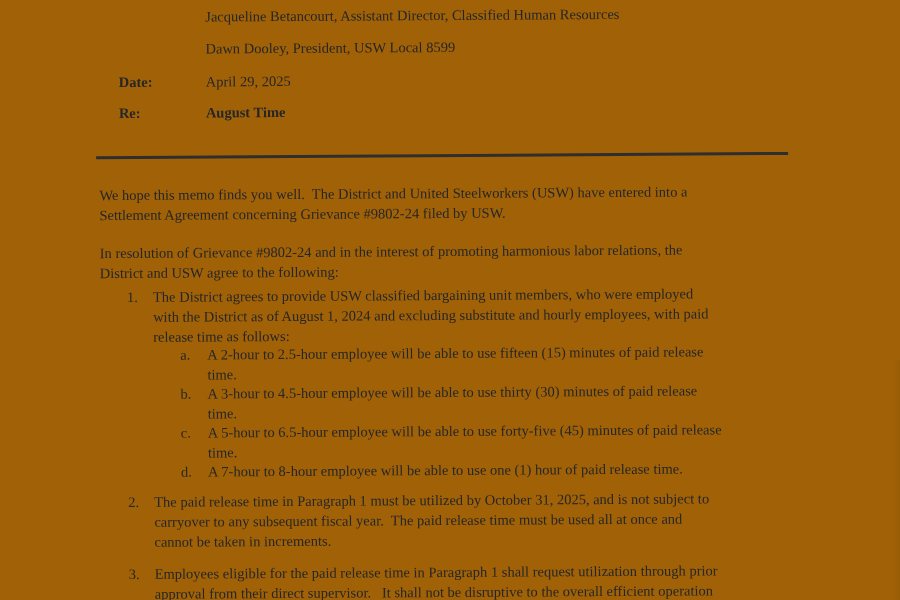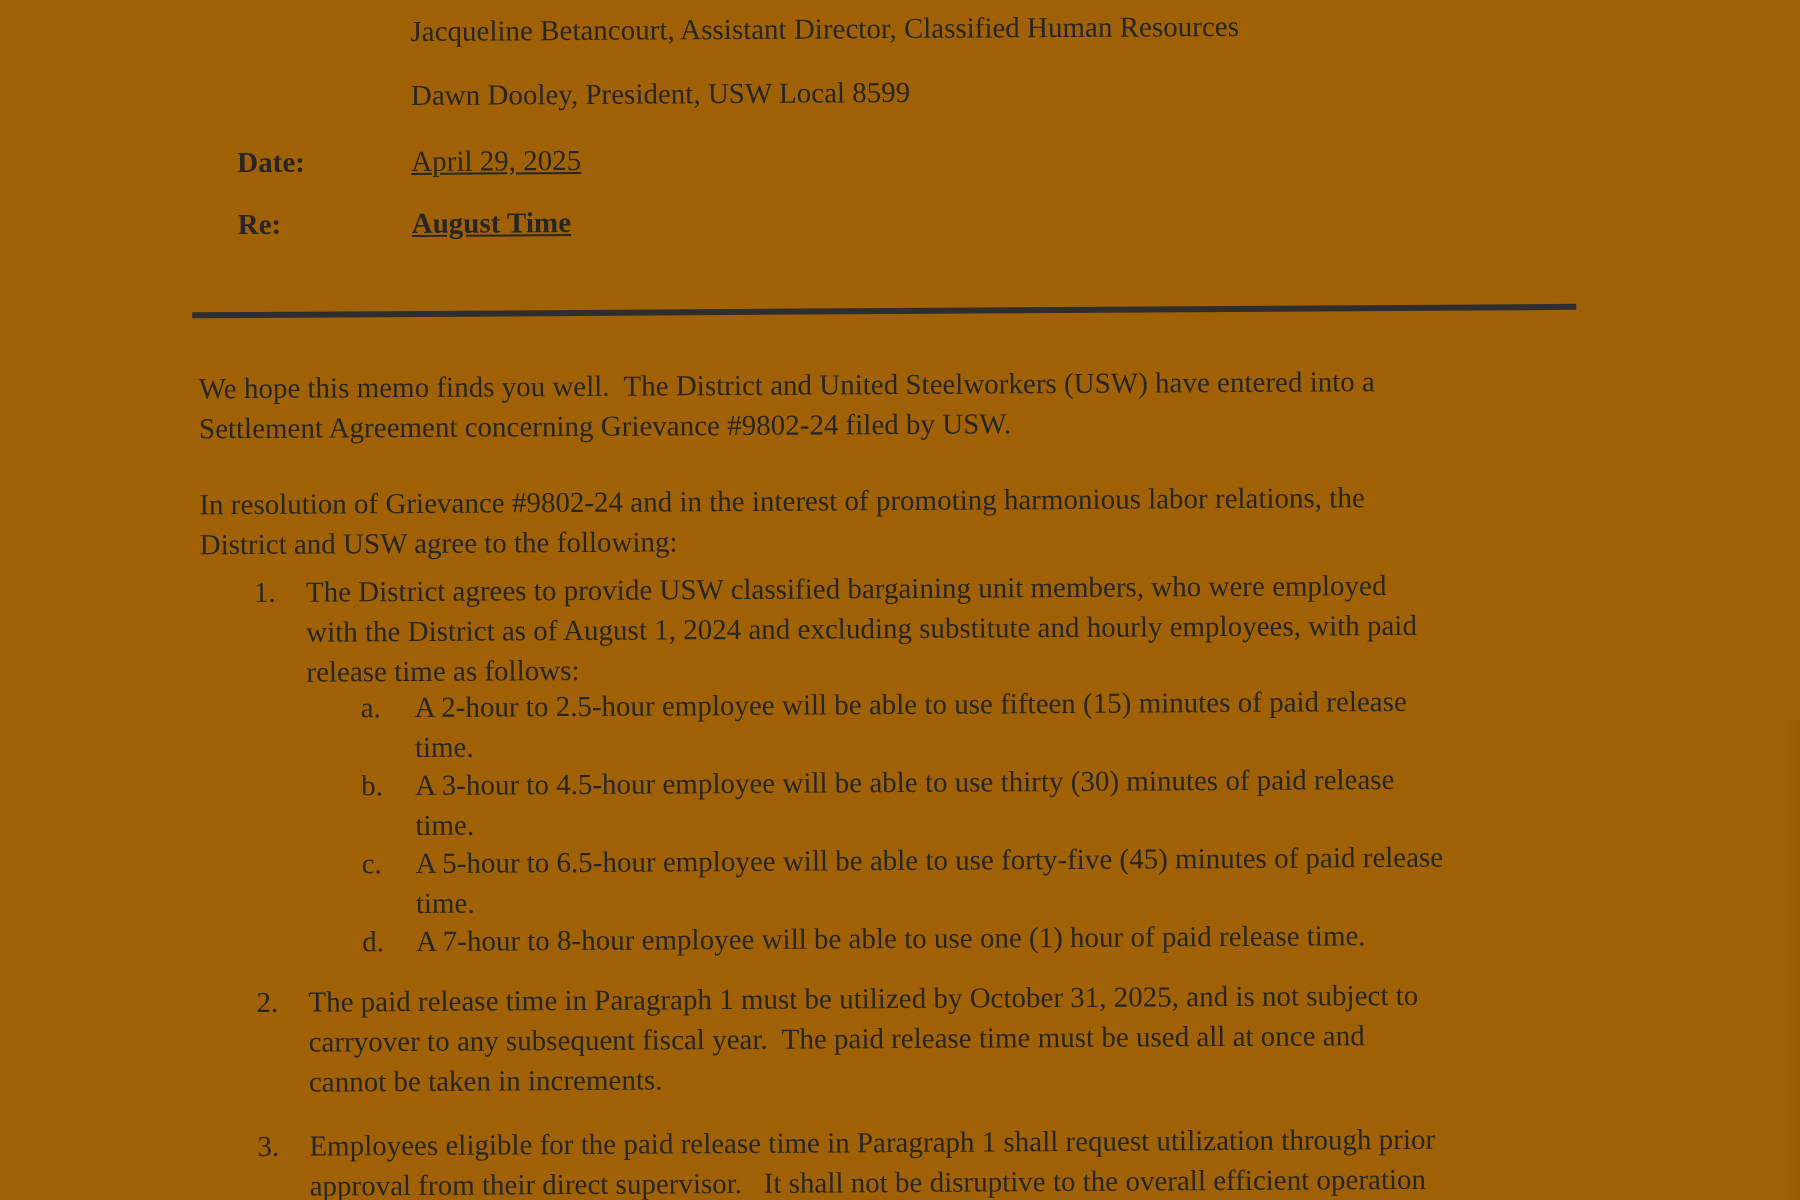--- a/index.html
+++ b/index.html
@@ -42,21 +42,20 @@
     left: 103px;
     font-weight: bold;
     font-size: 14.5px;
     margin-left: 17px;
   }
   .hvalue {
     position: absolute;
     left: 207px;
     font-size: 14.5px;
     white-space: nowrap;
-    text-decoration: underline;
   }
   .re-row .hvalue { font-weight: bold; }
   .rule {
     position: absolute;
     left: 97px;
     top: 154px;
     width: 692px;
     height: 2.6px;
     background: #2e2e2e;
   }

